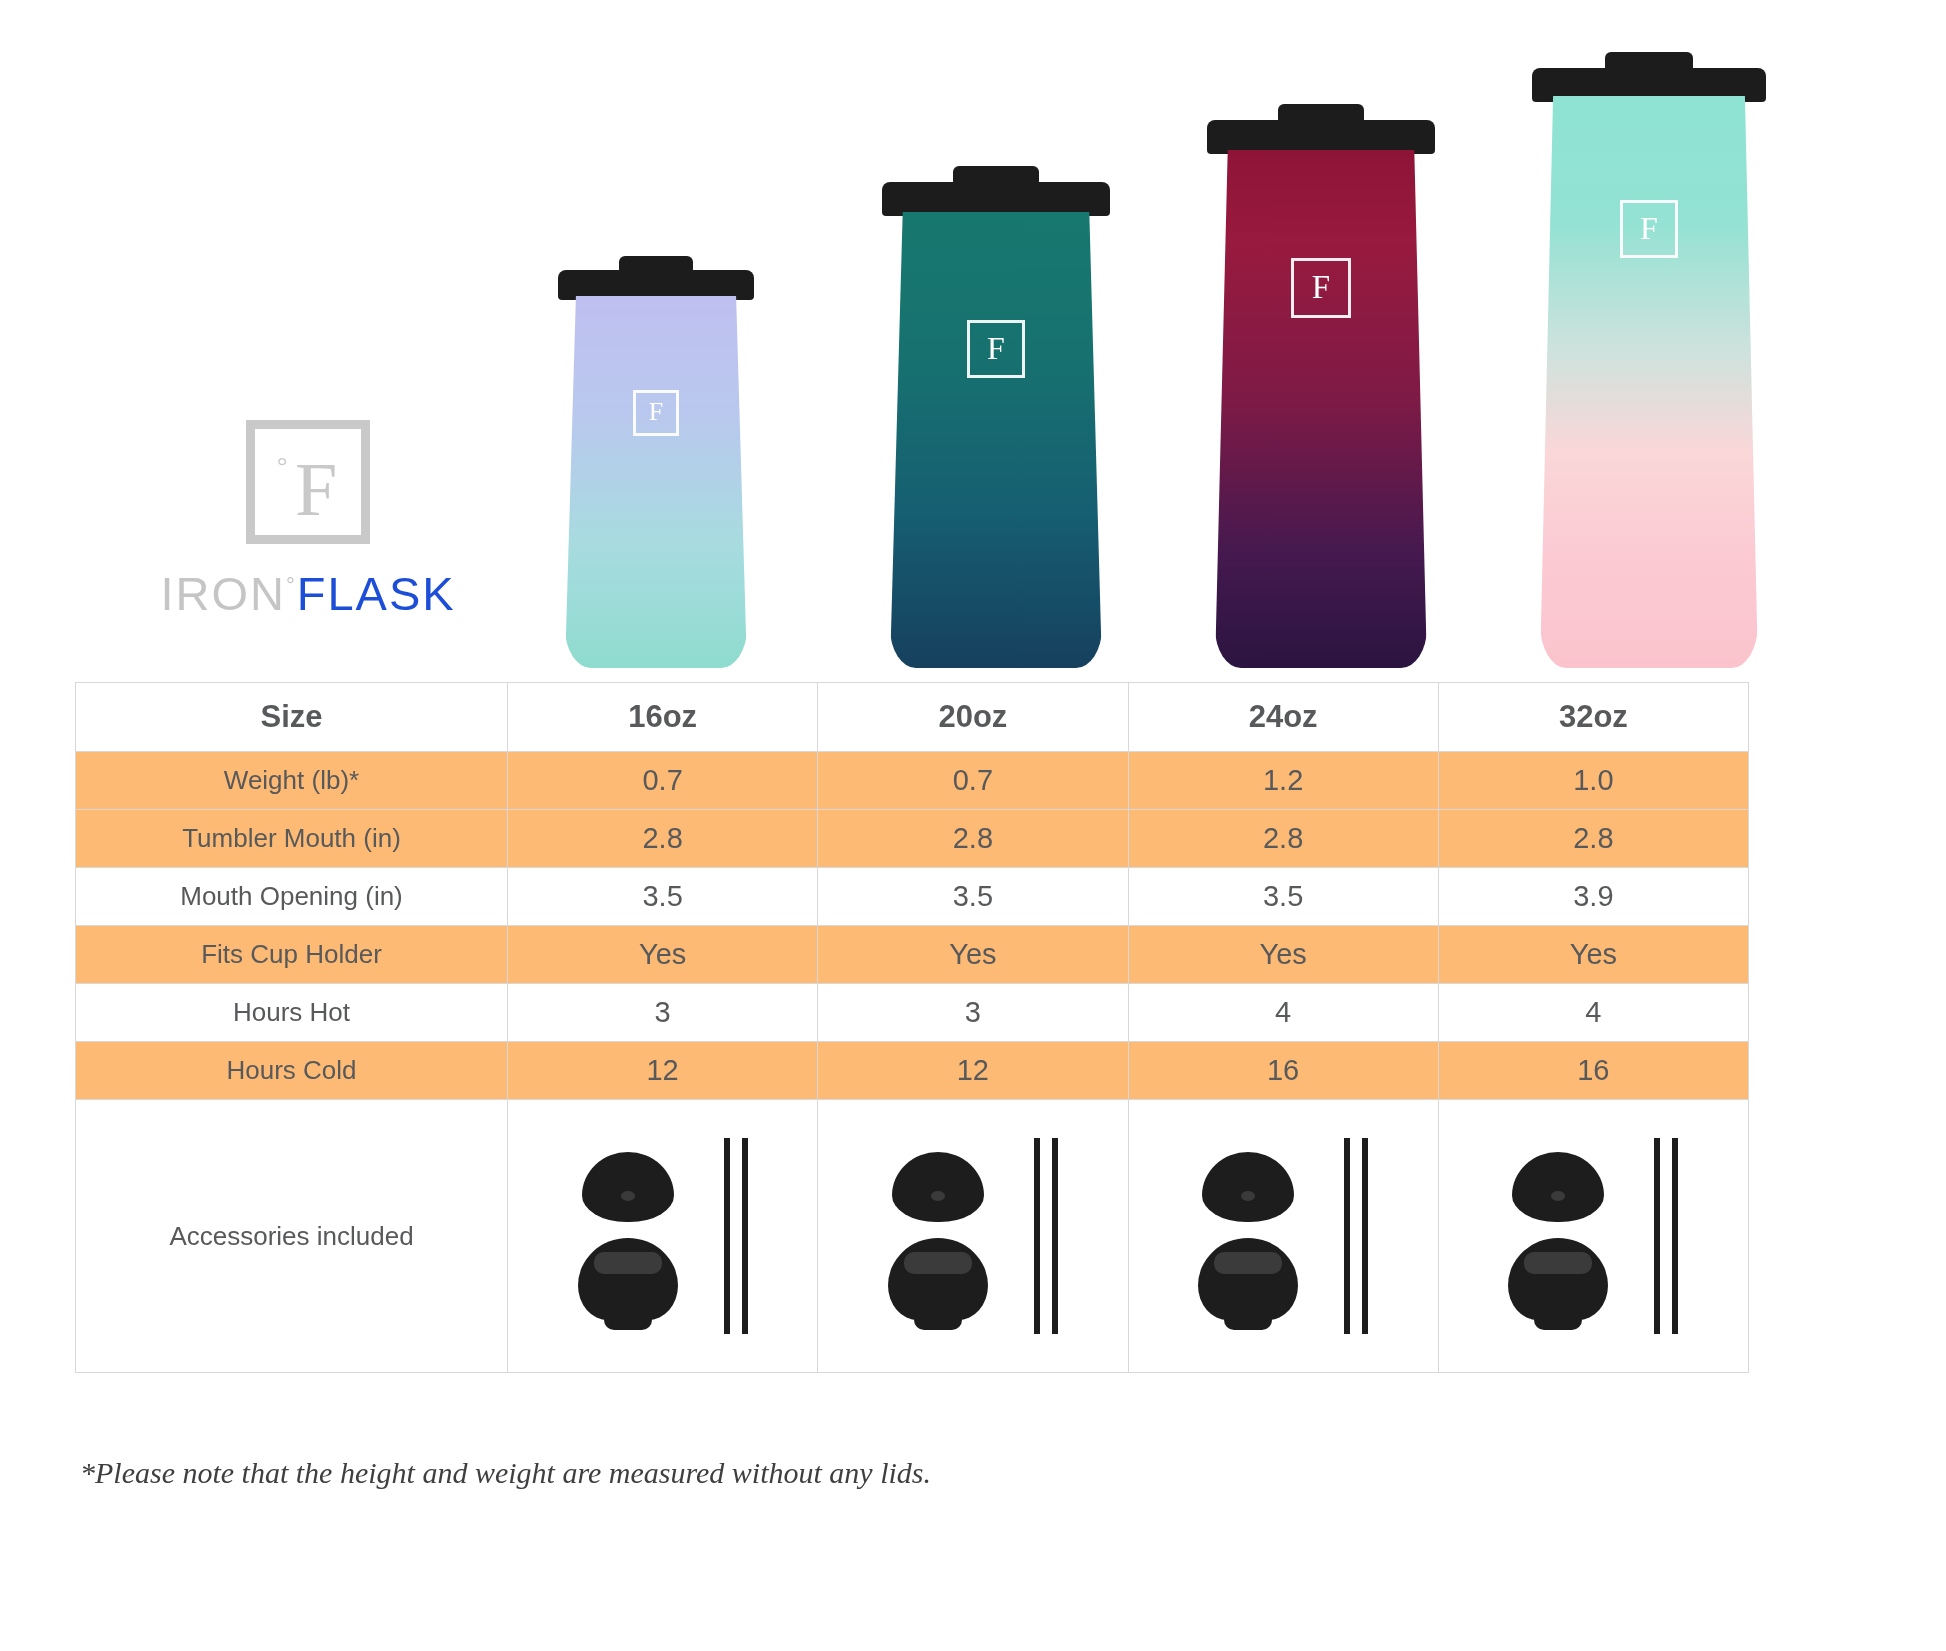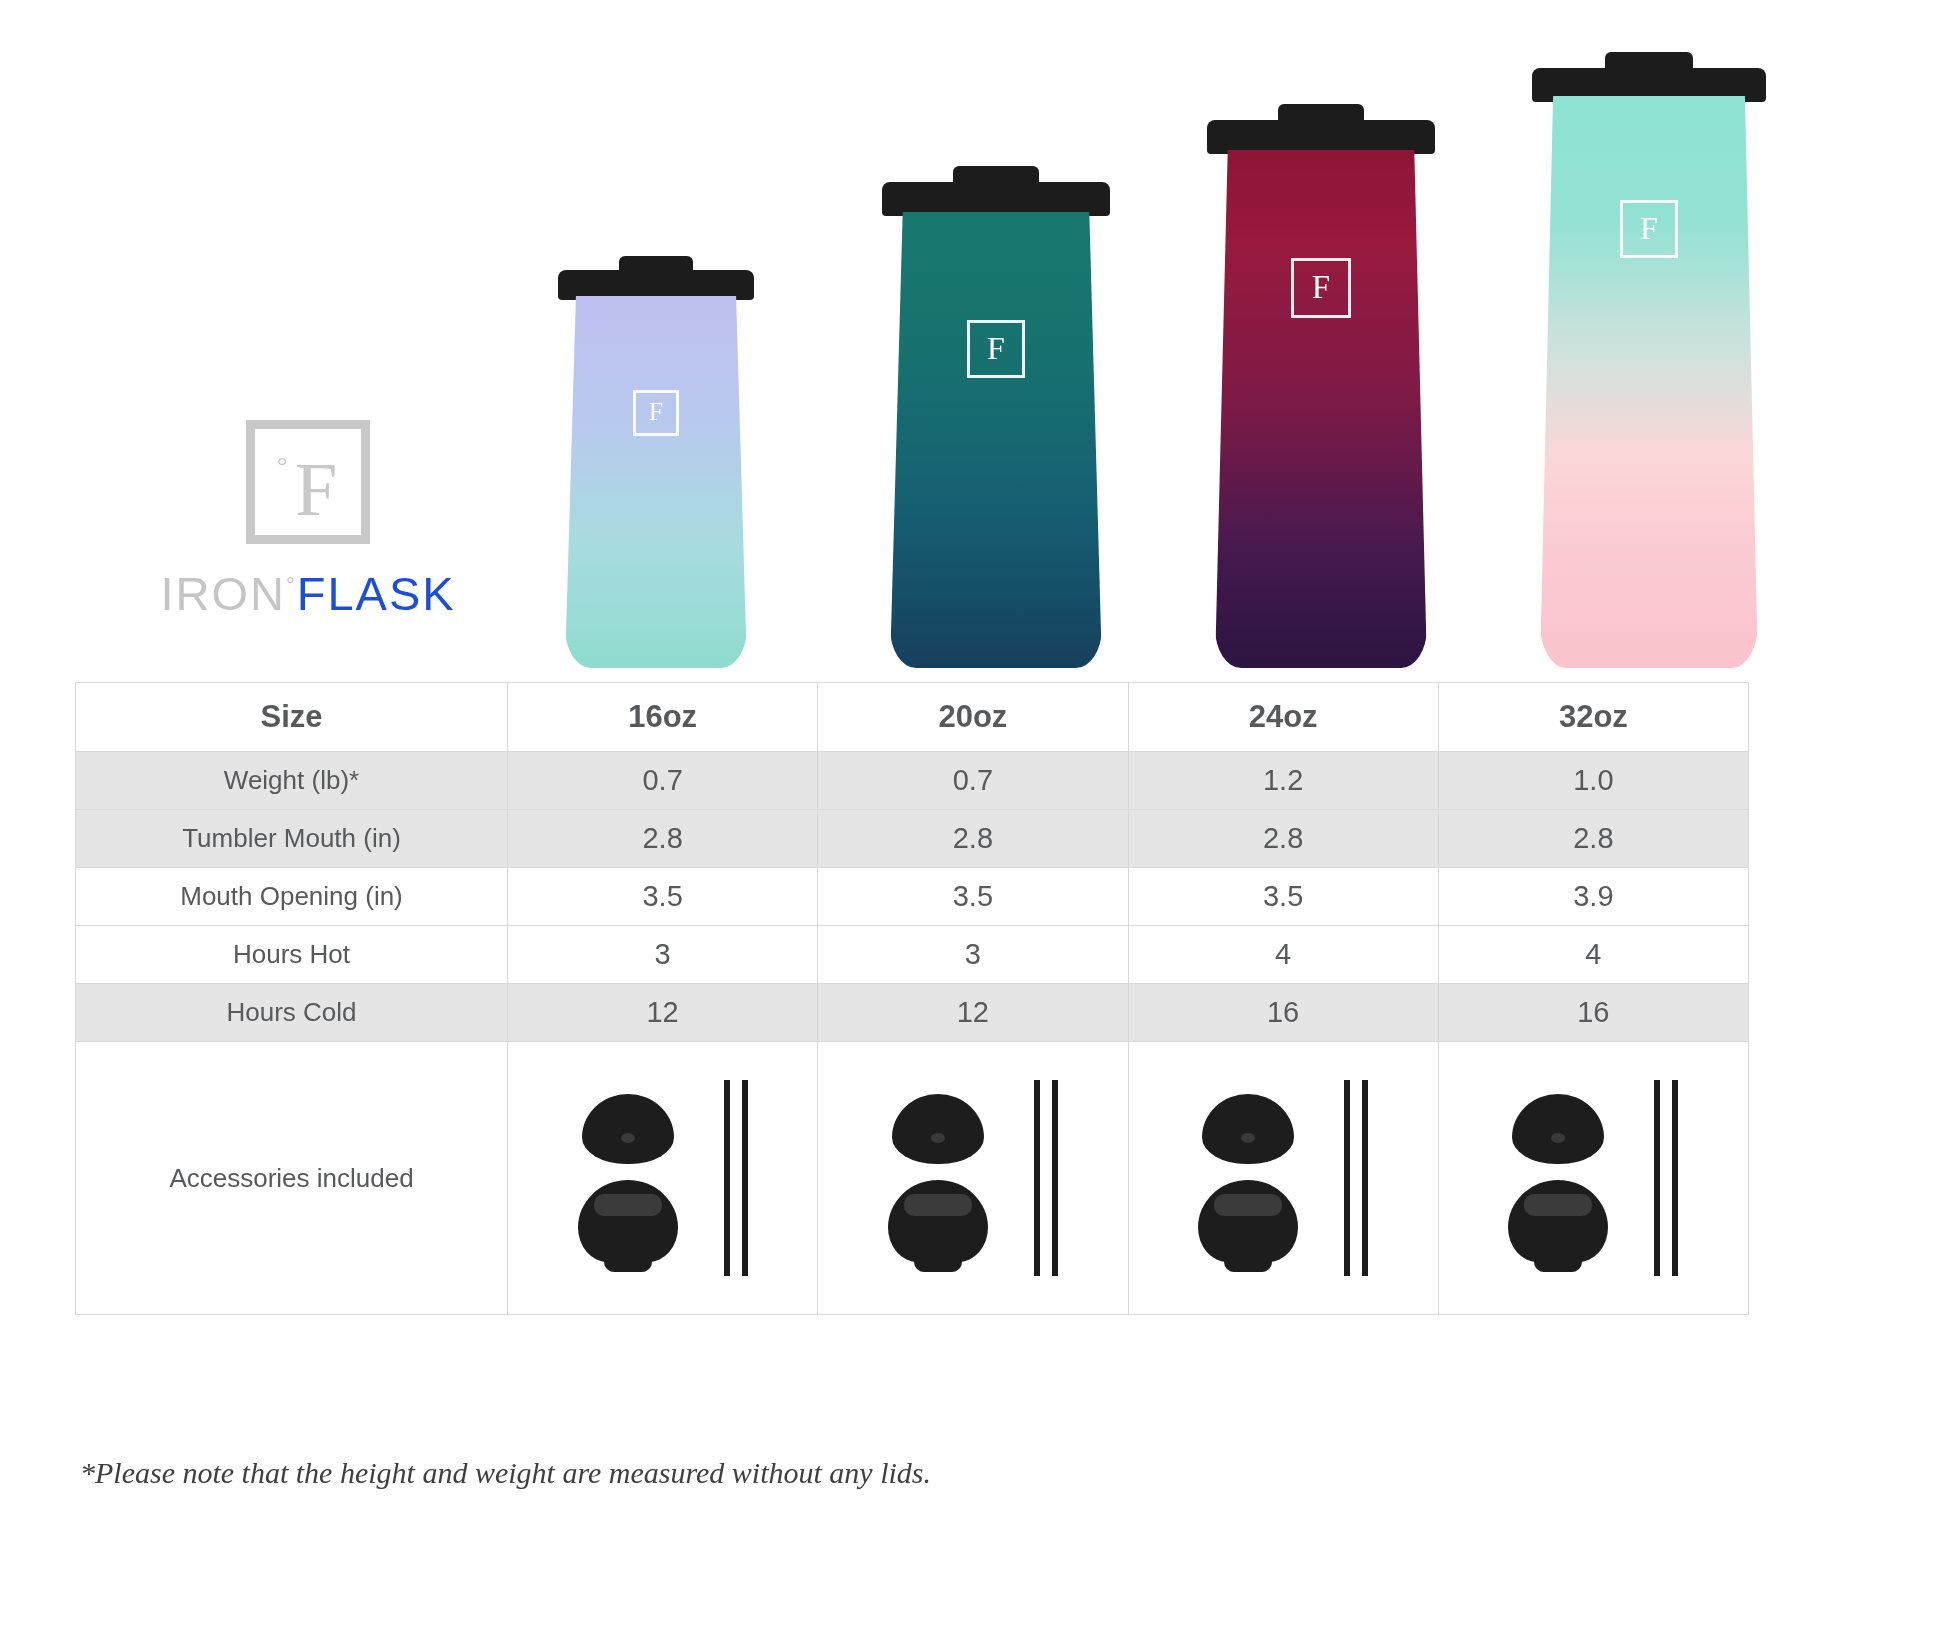--- a/index.html
+++ b/index.html
@@ -173,21 +173,21 @@
     font-weight: bold;
     font-size: 26px;
     color: #58595b;
     padding: 12px 4px;
   }
   .val {
     font-size: 29px;
     color: #58595b;
     padding: 12px 4px;
   }
-  tr.shade td { background: #e5e5e5; }
+  tr.shade td { background: #fdba74; }
   tr.head td {
     font-size: 31px;
     font-weight: bold;
     color: #58595b;
     padding: 16px 4px;
   }
   tr.acc td { height: 248px; vertical-align: middle; }
 
   
   .acc-wrap {
@@ -352,20 +352,27 @@
     </tr>
 
     <tr>
       <td class="rowhead">Mouth Opening (in)</td>
       <td class="val">3.5</td>
       <td class="val">3.5</td>
       <td class="val">3.5</td>
       <td class="val">3.9</td>
     </tr>
 
+    <tr class="shade">
+      <td class="rowhead">Fits Cup Holder</td>
+      <td class="val">Yes</td>
+      <td class="val">Yes</td>
+      <td class="val">Yes</td>
+      <td class="val">Yes</td>
+    </tr>
 
     <tr>
       <td class="rowhead">Hours Hot</td>
       <td class="val">3</td>
       <td class="val">3</td>
       <td class="val">4</td>
       <td class="val">4</td>
     </tr>
 
     <tr class="shade">

